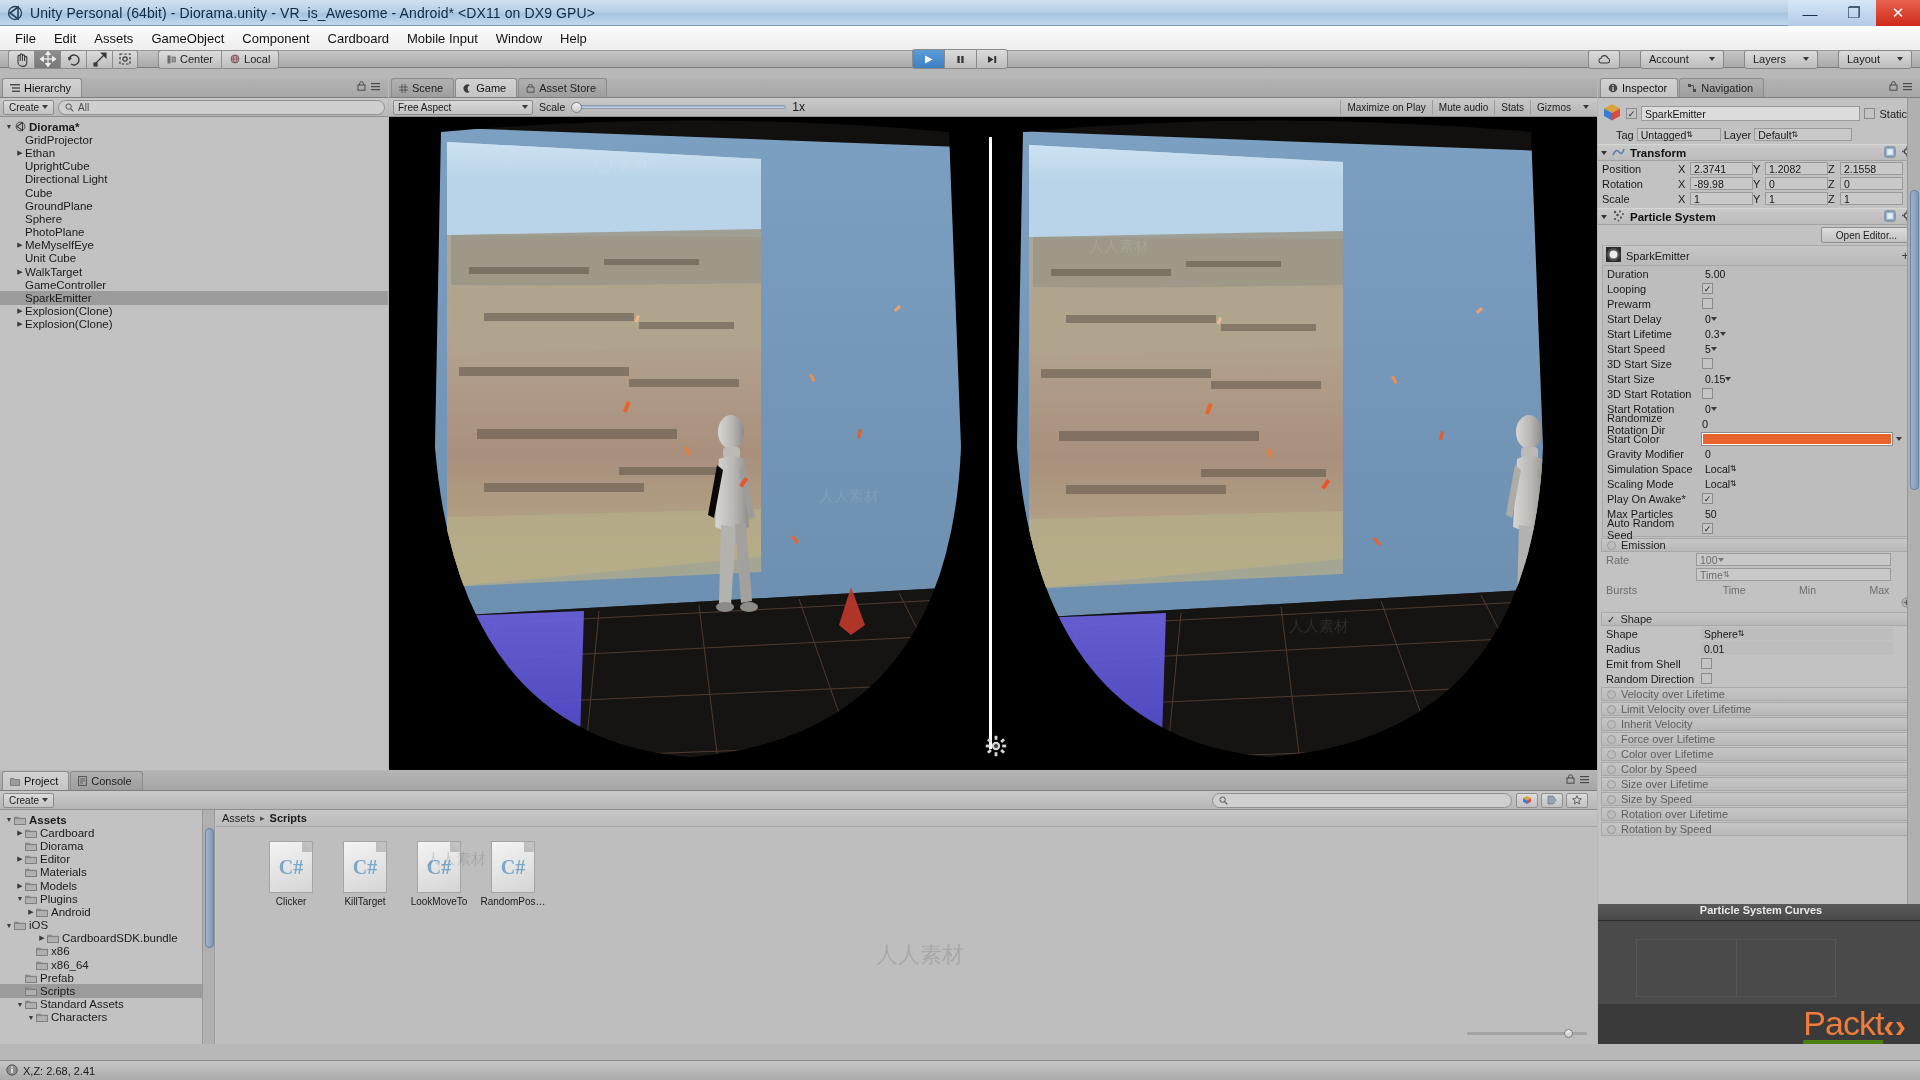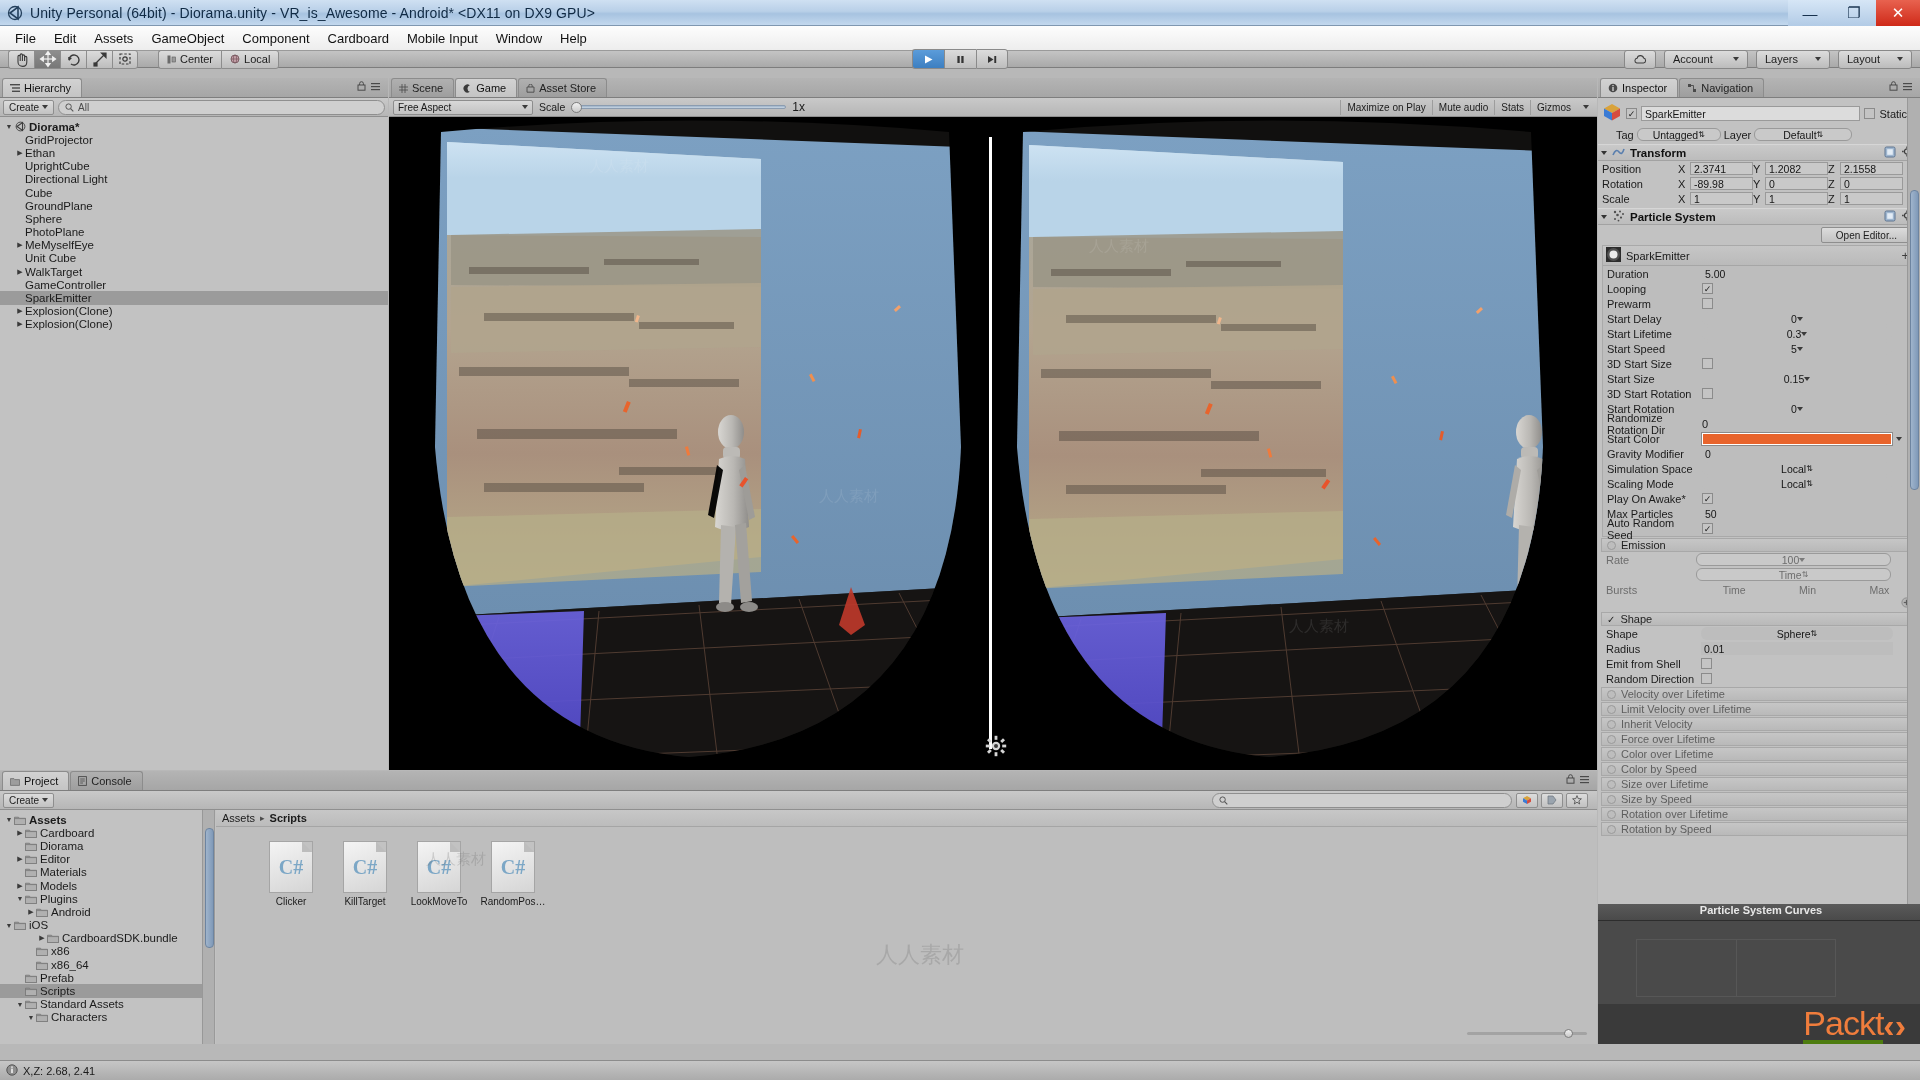--- a/index.html
+++ b/index.html
@@ -71,21 +71,21 @@
     display:flex;
   }
   .playbtn {
     width:32px;height:20px;
     background:linear-gradient(180deg,#dcdcdc,#bdbdbd);
     border:1px solid #8a8a8a;border-right:none;
     display:flex;align-items:center;justify-content:center;
   }
   .playbtn:first-child{border-radius:3px 0 0 3px;background:linear-gradient(180deg,#5b9cda,#3d7fc1);}
   .playbtn:last-child{border-radius:0 3px 3px 0;border-right:1px solid #8a8a8a;}
-  #toolbar-right { position:absolute; right:8px; display:flex; align-items:center; gap:8px;}
+  #toolbar-right { position:absolute; right:8px; display:flex; align-items:center; gap:20px;}
   .tb-pill {
     height:19px;padding:0 8px;min-width:30px;
     background:linear-gradient(180deg,#dcdcdc,#bcbcbc);
     border:1px solid #888; border-radius:3px;
     display:flex;align-items:center;justify-content:space-between;gap:10px;
     font-size:11px;color:#1c1c1c;
   }
   .caret { width:0;height:0;border-left:3px solid transparent;border-right:3px solid transparent;border-top:4px solid #3a3a3a;}
   
   #workspace { position:absolute; top:78px; left:0; width:1920px; height:986px; }
@@ -142,21 +142,21 @@
   }
   .gv-tgl { font-size:10px;padding:0 6px;height:15px;display:flex;align-items:center;
             border-left:1px solid #9d9d9d; color:#1c1c1c;}
   
   .insp-row { display:flex;align-items:center;height:15px;font-size:11px;padding-left:4px;color:#1b1b1b;}
   .insp-label { flex:none; }
   .field {
     height:13px;background:#c9c9c9;border:1px solid #9a9a9a;
     font-size:10.5px;display:flex;align-items:center;padding:0 3px;color:#151515;
   }
-  .field.dd { justify-content:center;border-radius:6px; }
+  .field.dd { justify-content:flex-start; }
   .chk { width:11px;height:11px;background:#c4c4c4;border:1px solid #8b8b8b;display:flex;align-items:center;justify-content:center;font-size:9px;color:#1a1a1a;}
   .comp-header {
     height:17px;display:flex;align-items:center;gap:5px;padding-left:3px;
     background:linear-gradient(180deg,#c9c9c9,#bcbcbc);
     border-top:1px solid #d6d6d6;border-bottom:1px solid #a2a2a2;
     font-weight:bold;font-size:11.5px;color:#101010;
   }
   .mod-header {
     height:14px;display:flex;align-items:center;gap:5px;padding-left:5px;
     background:linear-gradient(180deg,#c6c6c6,#b9b9b9);

